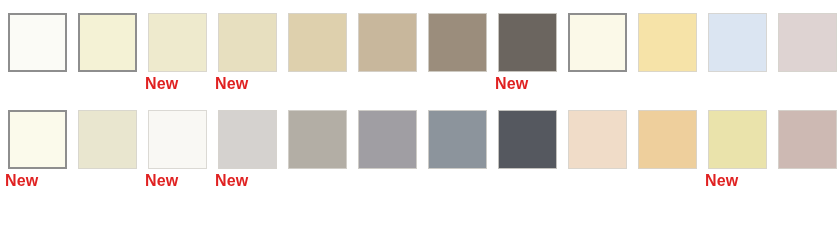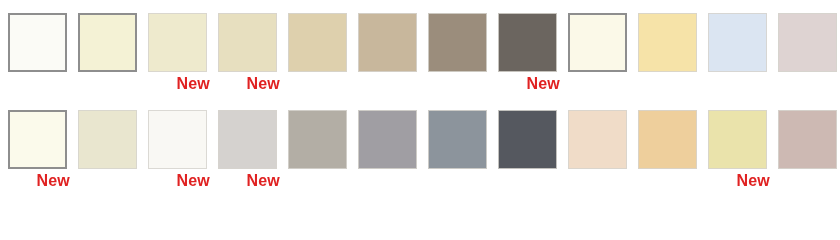--- a/index.html
+++ b/index.html
@@ -48,21 +48,21 @@
     border: 1px solid rgba(214, 212, 206, 0.85);
   }
   .swatch-chip.bordered {
     border: 2px solid #8e8e8e;
   }
   .swatch-tag {
     position: absolute;
     top: 69px;
     left: 0;
     width: 65px;
-    text-align: right;
+    text-align: left;
     font-family: "Liberation Sans", sans-serif;
     font-size: 16px;
     font-weight: 700;
     letter-spacing: 0.2px;
     color: #e02222;
     line-height: 19px;
     white-space: nowrap;
   }
 </style>
 </head>

